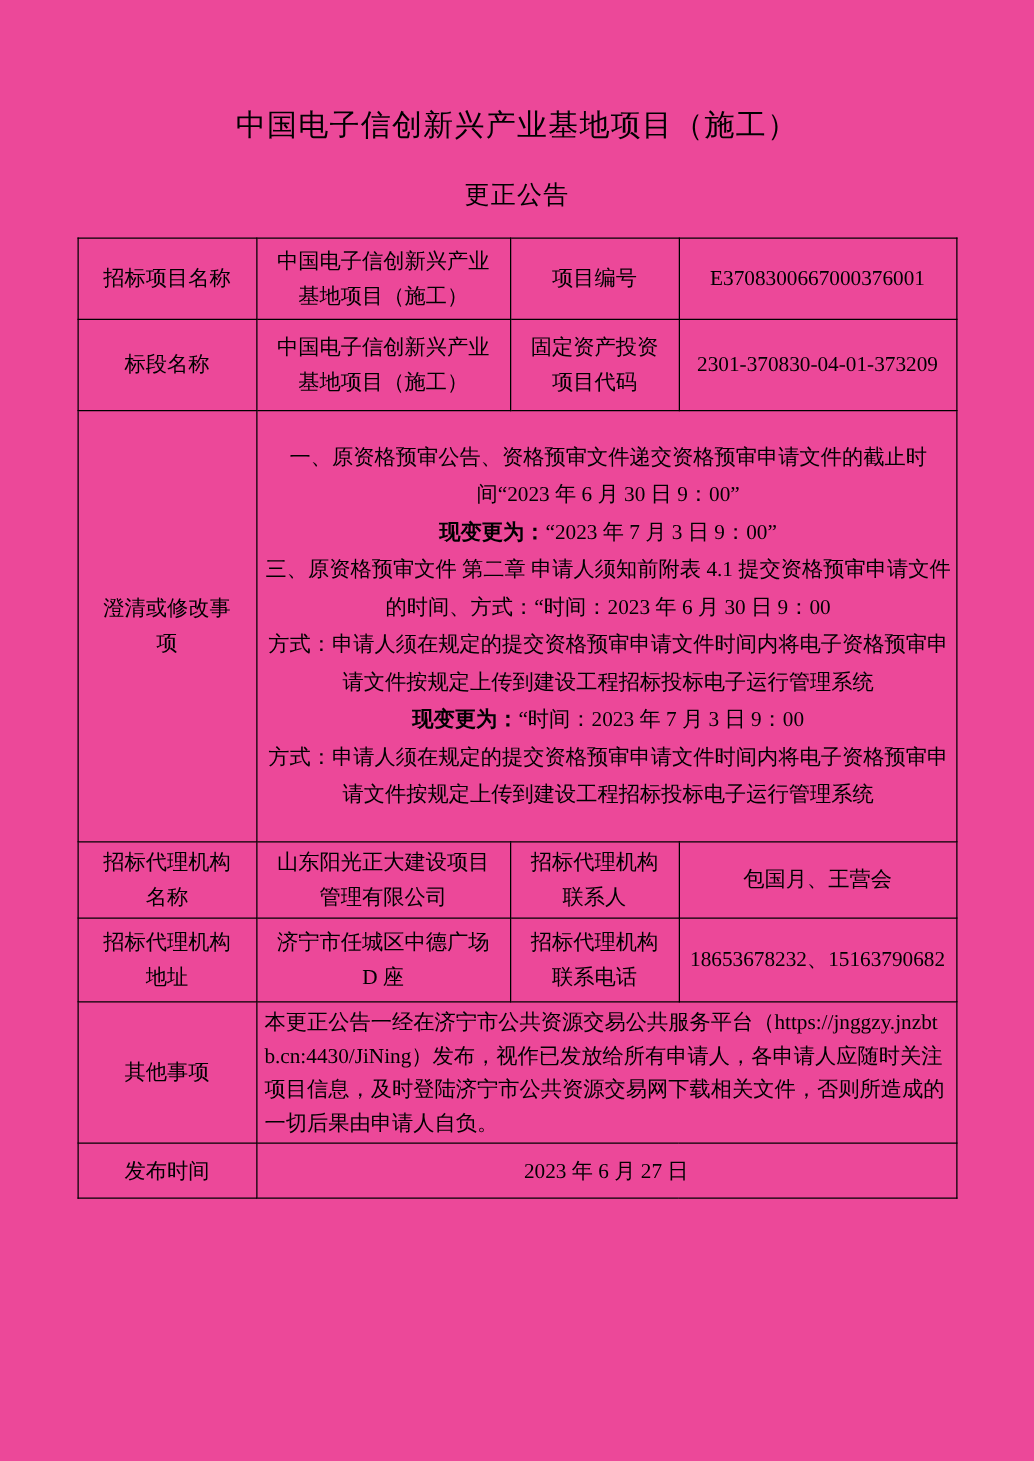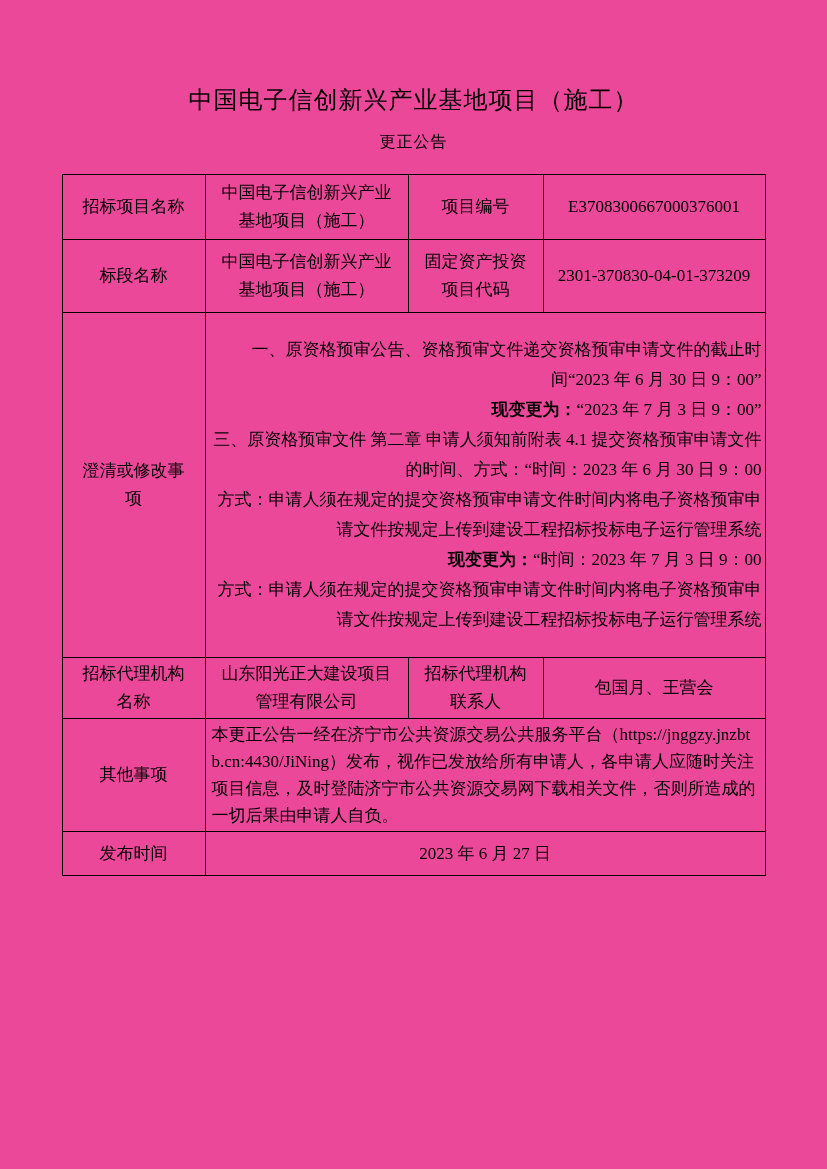--- a/index.html
+++ b/index.html
@@ -13,23 +13,23 @@
   .page { position: relative; width: 827px; height: 1169px; background: #ec4899; }
 
   .doc-title {
     padding-top: 84px;
     text-align: center;
     font-size: 24px;
     font-weight: normal;
     letter-spacing: 1px;
   }
   .doc-subtitle {
-    margin-top: 16px;
+    margin-top: 26px;
     text-align: center;
-    font-size: 16px;
+    font-size: 20px;
     font-weight: normal;
     letter-spacing: 1px;
   }
 
   table.announcement {
     width: 703px;
     margin: 21px auto 0 auto;
     border-collapse: collapse;
     table-layout: fixed;
   }
@@ -41,21 +41,21 @@
   }
   td.label {
     text-align: center;
     padding: 2px 14px;
   }
   td.value {
     text-align: center;
     padding: 2px 8px;
   }
   td.clar-content {
-    text-align: right;
+    text-align: center;
     padding: 6px 3px 6px 6px;
     vertical-align: middle;
   }
   td.clar-content p { line-height: 30px; }
   .bold-lead { font-weight: bold; }
   td.other-content {
     text-align: left;
     padding: 2px 4px 2px 6px;
     line-height: 27px;
     word-break: break-all;
@@ -123,20 +123,29 @@
     <tr class="r-aname">
       <td class="label">招标代理机构名称</td>
       <td class="value">山东阳光正大建设项目管理有限公司</td>
       <td class="label">
         <span class="lbl-line">招标代理机构</span>
         <span class="lbl-line">联系人</span>
       </td>
       <td class="value">包国月、王营会</td>
     </tr>
 
+    <tr class="r-aaddr">
+      <td class="label">招标代理机构地址</td>
+      <td class="value">济宁市任城区中德广场 D 座</td>
+      <td class="label">
+        <span class="lbl-line">招标代理机构</span>
+        <span class="lbl-line">联系电话</span>
+      </td>
+      <td class="value">18653678232、15163790682</td>
+    </tr>
 
     <tr class="r-other">
       <td class="label">其他事项</td>
       <td class="other-content" colspan="3">本更正公告一经在济宁市公共资源交易公共服务平台（https://jnggzy.jnzbtb.cn:4430/JiNing）发布，视作已发放给所有申请人，各申请人应随时关注项目信息，及时登陆济宁市公共资源交易网下载相关文件，否则所造成的一切后果由申请人自负。</td>
     </tr>
 
     <tr class="r-publish">
       <td class="label">发布时间</td>
       <td class="value" colspan="3">2023 年 6 月 27 日</td>
     </tr>

